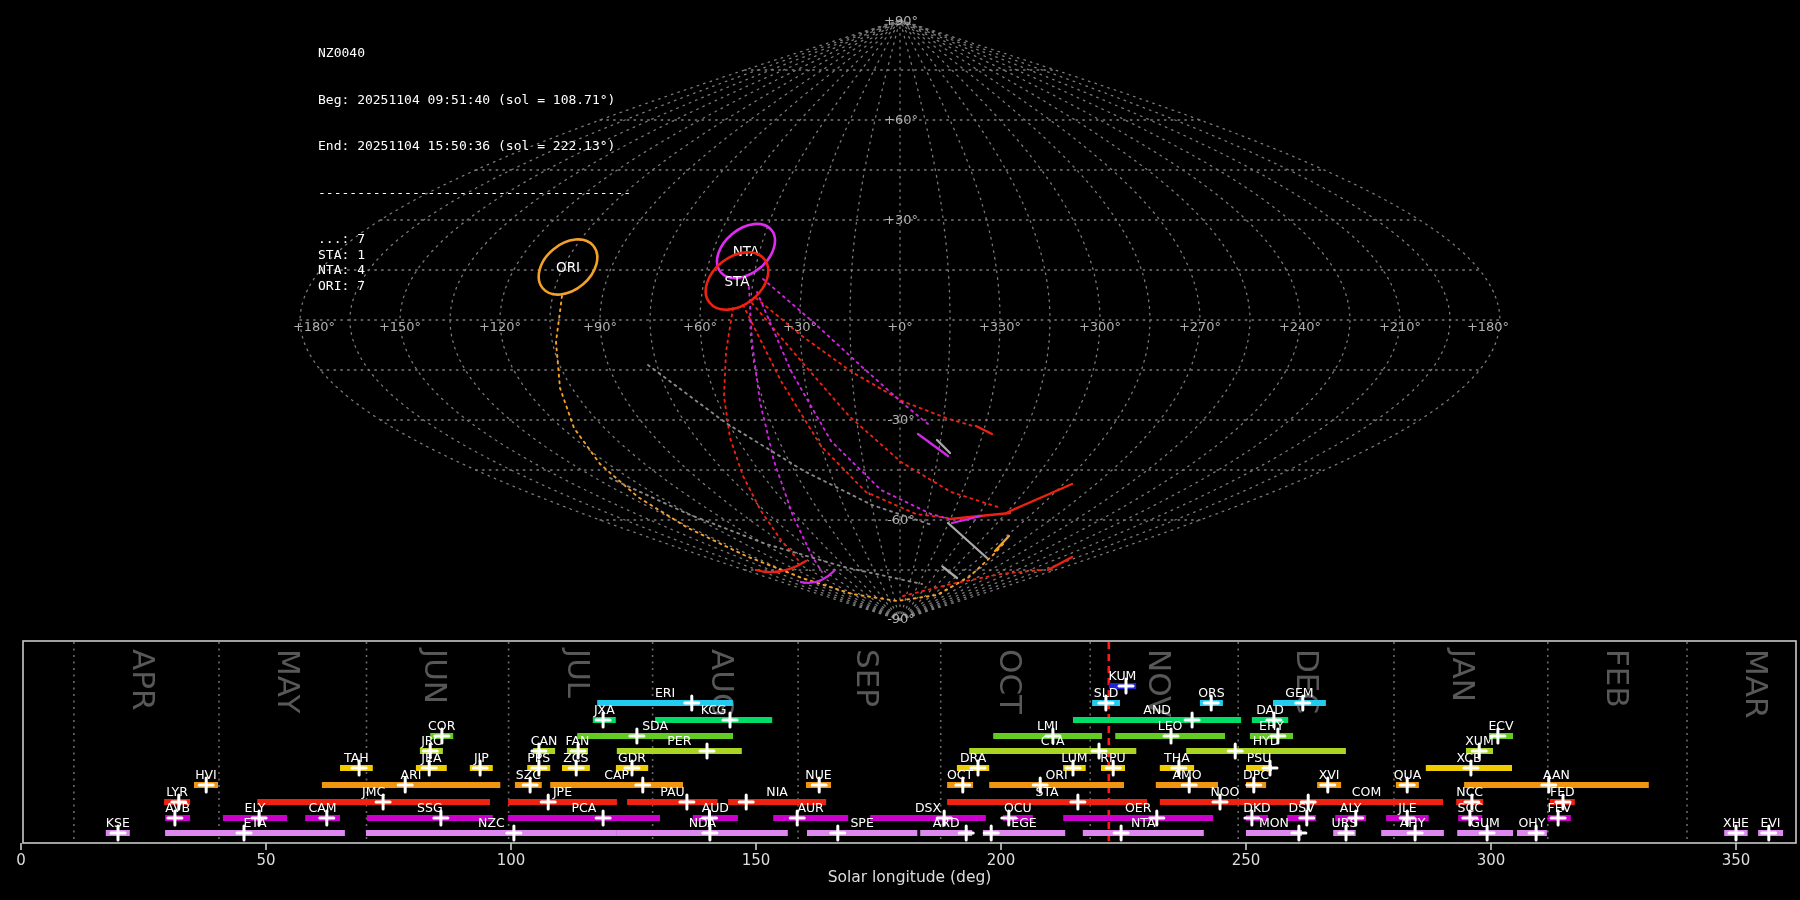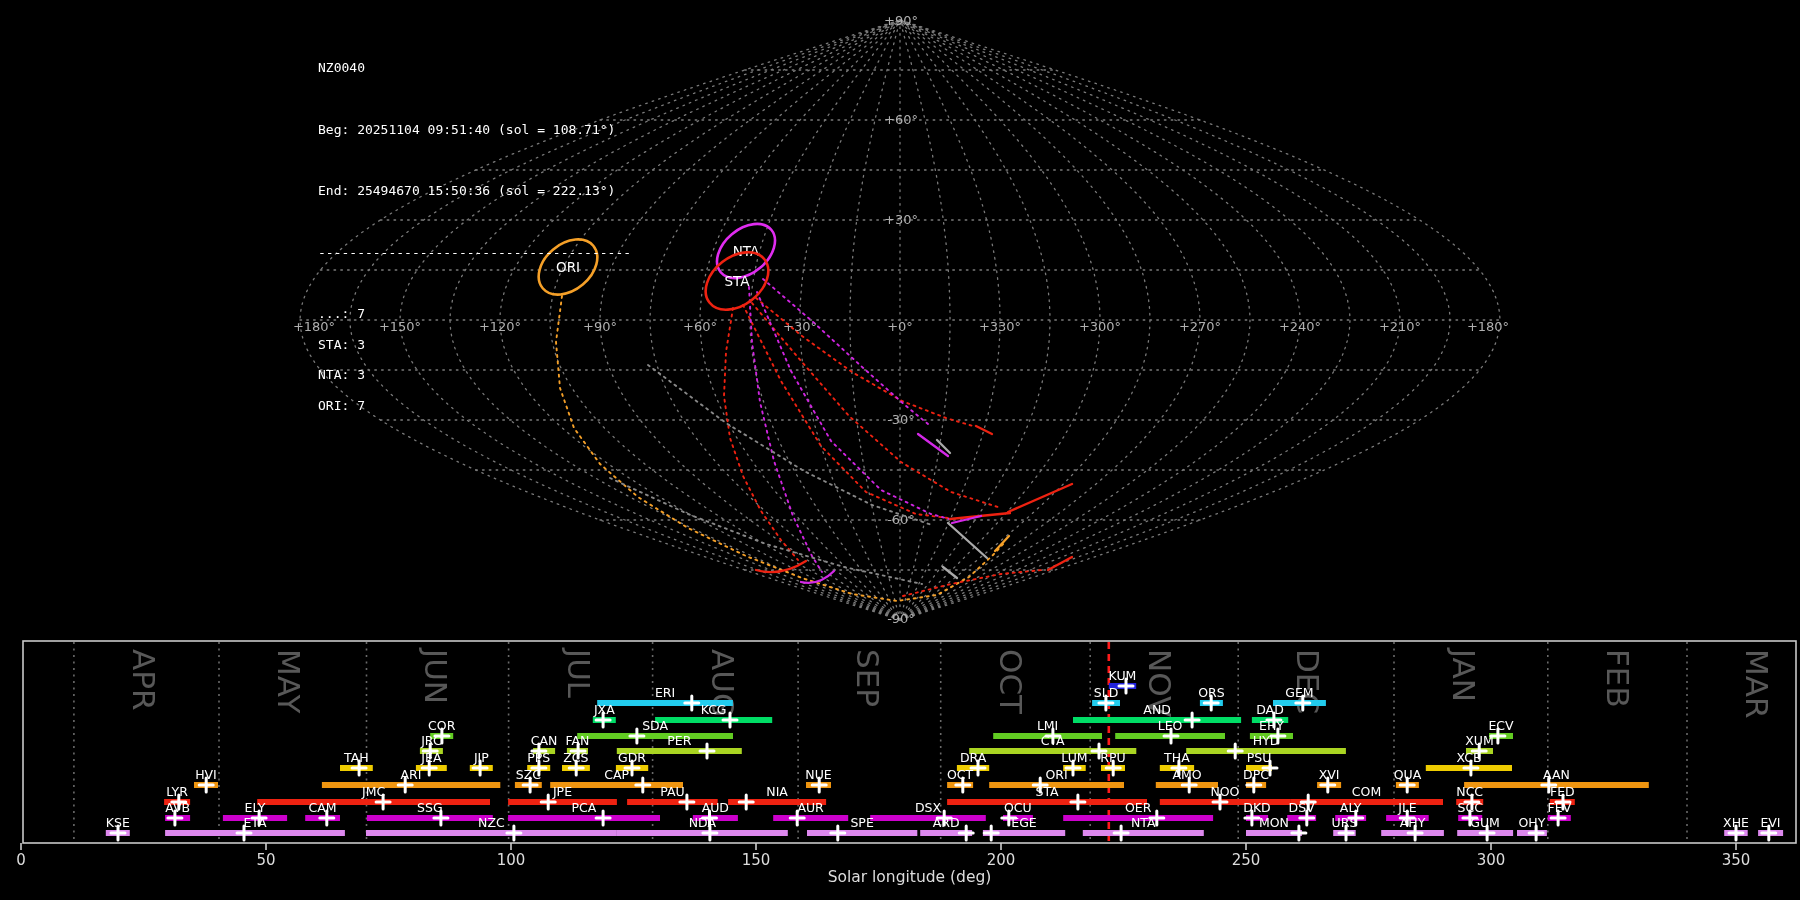--- a/index.html
+++ b/index.html
@@ -1,21 +1,21 @@
 <!DOCTYPE html>
 <html><head>
 <meta charset="utf-8">
 <style>
   html,body{margin:0;padding:0;background:#000;}
   #stage{position:relative;width:1800px;height:900px;background:#000;overflow:hidden;
          font-family:"DejaVu Sans",sans-serif;}
   #scene{position:absolute;left:0;top:0;}
   #header-block{position:absolute;left:318px;top:14px;color:#fff;
     font-family:"DejaVu Sans Mono",monospace;font-size:13px;line-height:15.5px;white-space:pre;}
-  .hline{height:15.5px;margin-top:15px;}
+  .hline{height:15.5px;}
 </style>
 </head>
 <body>
 <div id="stage">
 
 <svg id="scene" width="1800" height="900">
       <g>
         <g stroke="#999999" stroke-width="1.3" fill="none" stroke-dasharray="1.6 5.2" stroke-linecap="round" opacity="0.8">
           <path d="M900.0,620.0L920.9,613.3L941.9,606.7L962.7,600.0L983.5,593.3L1004.2,586.7L1024.7,580.0L1045.2,573.3L1065.4,566.7L1085.4,560.0L1105.2,553.3L1124.8,546.7L1144.0,540.0L1163.0,533.3L1181.7,526.7L1200.0,520.0L1218.0,513.3L1235.5,506.7L1252.7,500.0L1269.4,493.3L1285.7,486.7L1301.5,480.0L1316.8,473.3L1331.6,466.7L1345.9,460.0L1359.6,453.3L1372.8,446.7L1385.4,440.0L1397.4,433.3L1408.8,426.7L1419.6,420.0L1429.8,413.3L1439.3,406.7L1448.1,400.0L1456.3,393.3L1463.8,386.7L1470.6,380.0L1476.8,373.3L1482.2,366.7L1486.9,360.0L1490.9,353.3L1494.2,346.7L1496.7,340.0L1498.5,333.3L1499.6,326.7L1500.0,320.0L1499.6,313.3L1498.5,306.7L1496.7,300.0L1494.2,293.3L1490.9,286.7L1486.9,280.0L1482.2,273.3L1476.8,266.7L1470.6,260.0L1463.8,253.3L1456.3,246.7L1448.1,240.0L1439.3,233.3L1429.8,226.7L1419.6,220.0L1408.8,213.3L1397.4,206.7L1385.4,200.0L1372.8,193.3L1359.6,186.7L1345.9,180.0L1331.6,173.3L1316.8,166.7L1301.5,160.0L1285.7,153.3L1269.4,146.7L1252.7,140.0L1235.5,133.3L1218.0,126.7L1200.0,120.0L1181.7,113.3L1163.0,106.7L1144.0,100.0L1124.8,93.3L1105.2,86.7L1085.4,80.0L1065.4,73.3L1045.2,66.7L1024.7,60.0L1004.2,53.3L983.5,46.7L962.7,40.0L941.9,33.3L920.9,26.7L900.0,20.0"></path>
           <path d="M900.0,620.0L919.2,613.3L938.4,606.7L957.5,600.0L976.5,593.3L995.5,586.7L1014.4,580.0L1033.1,573.3L1051.6,566.7L1070.0,560.0L1088.1,553.3L1106.0,546.7L1123.7,540.0L1141.1,533.3L1158.2,526.7L1175.0,520.0L1191.5,513.3L1207.6,506.7L1223.3,500.0L1238.6,493.3L1253.5,486.7L1268.0,480.0L1282.1,473.3L1295.6,466.7L1308.7,460.0L1321.3,453.3L1333.4,446.7L1345.0,440.0L1356.0,433.3L1366.4,426.7L1376.3,420.0L1385.6,413.3L1394.3,406.7L1402.5,400.0L1410.0,393.3L1416.8,386.7L1423.1,380.0L1428.7,373.3L1433.7,366.7L1438.0,360.0L1441.6,353.3L1444.6,346.7L1447.0,340.0L1448.7,333.3L1449.7,326.7L1450.0,320.0L1449.7,313.3L1448.7,306.7L1447.0,300.0L1444.6,293.3L1441.6,286.7L1438.0,280.0L1433.7,273.3L1428.7,266.7L1423.1,260.0L1416.8,253.3L1410.0,246.7L1402.5,240.0L1394.3,233.3L1385.6,226.7L1376.3,220.0L1366.4,213.3L1356.0,206.7L1345.0,200.0L1333.4,193.3L1321.3,186.7L1308.7,180.0L1295.6,173.3L1282.1,166.7L1268.0,160.0L1253.5,153.3L1238.6,146.7L1223.3,140.0L1207.6,133.3L1191.5,126.7L1175.0,120.0L1158.2,113.3L1141.1,106.7L1123.7,100.0L1106.0,93.3L1088.1,86.7L1070.0,80.0L1051.6,73.3L1033.1,66.7L1014.4,60.0L995.5,53.3L976.5,46.7L957.5,40.0L938.4,33.3L919.2,26.7L900.0,20.0"></path>
@@ -609,18 +609,18 @@
             <text x="1770.5" y="827" fill="#ffffff" font-size="12.5" text-anchor="middle">EVI</text>
             <path d="M1761.8,833L1775.8,833M1768.8,826L1768.8,840" stroke="#ffffff" stroke-width="3" stroke-linecap="round"></path>
           </g>
         </g>
       </g>
     </svg>
 
 <div id="header-block">
   <div class="hline">NZ0040</div>
   <div class="hline">Beg: 20251104 09:51:40 (sol = 108.71°)</div>
-  <div class="hline">End: 25494670 15:50:36 (sol = 222.13°)</div>
+  <div class="hline">End: 20251104 15:50:36 (sol = 222.13°)</div>
   <div class="hline">----------------------------------------</div>
-  <div id="counts"><div class="hline">...: 7</div><div class="hline">STA: 3</div><div class="hline">NTA: 3</div><div class="hline">ORI: 7</div></div>
+  <div id="counts"><div class="hline">...: 7</div><div class="hline">STA: 1</div><div class="hline">NTA: 4</div><div class="hline">ORI: 7</div></div>
 </div>
 
 </div>
 
 </body></html>

